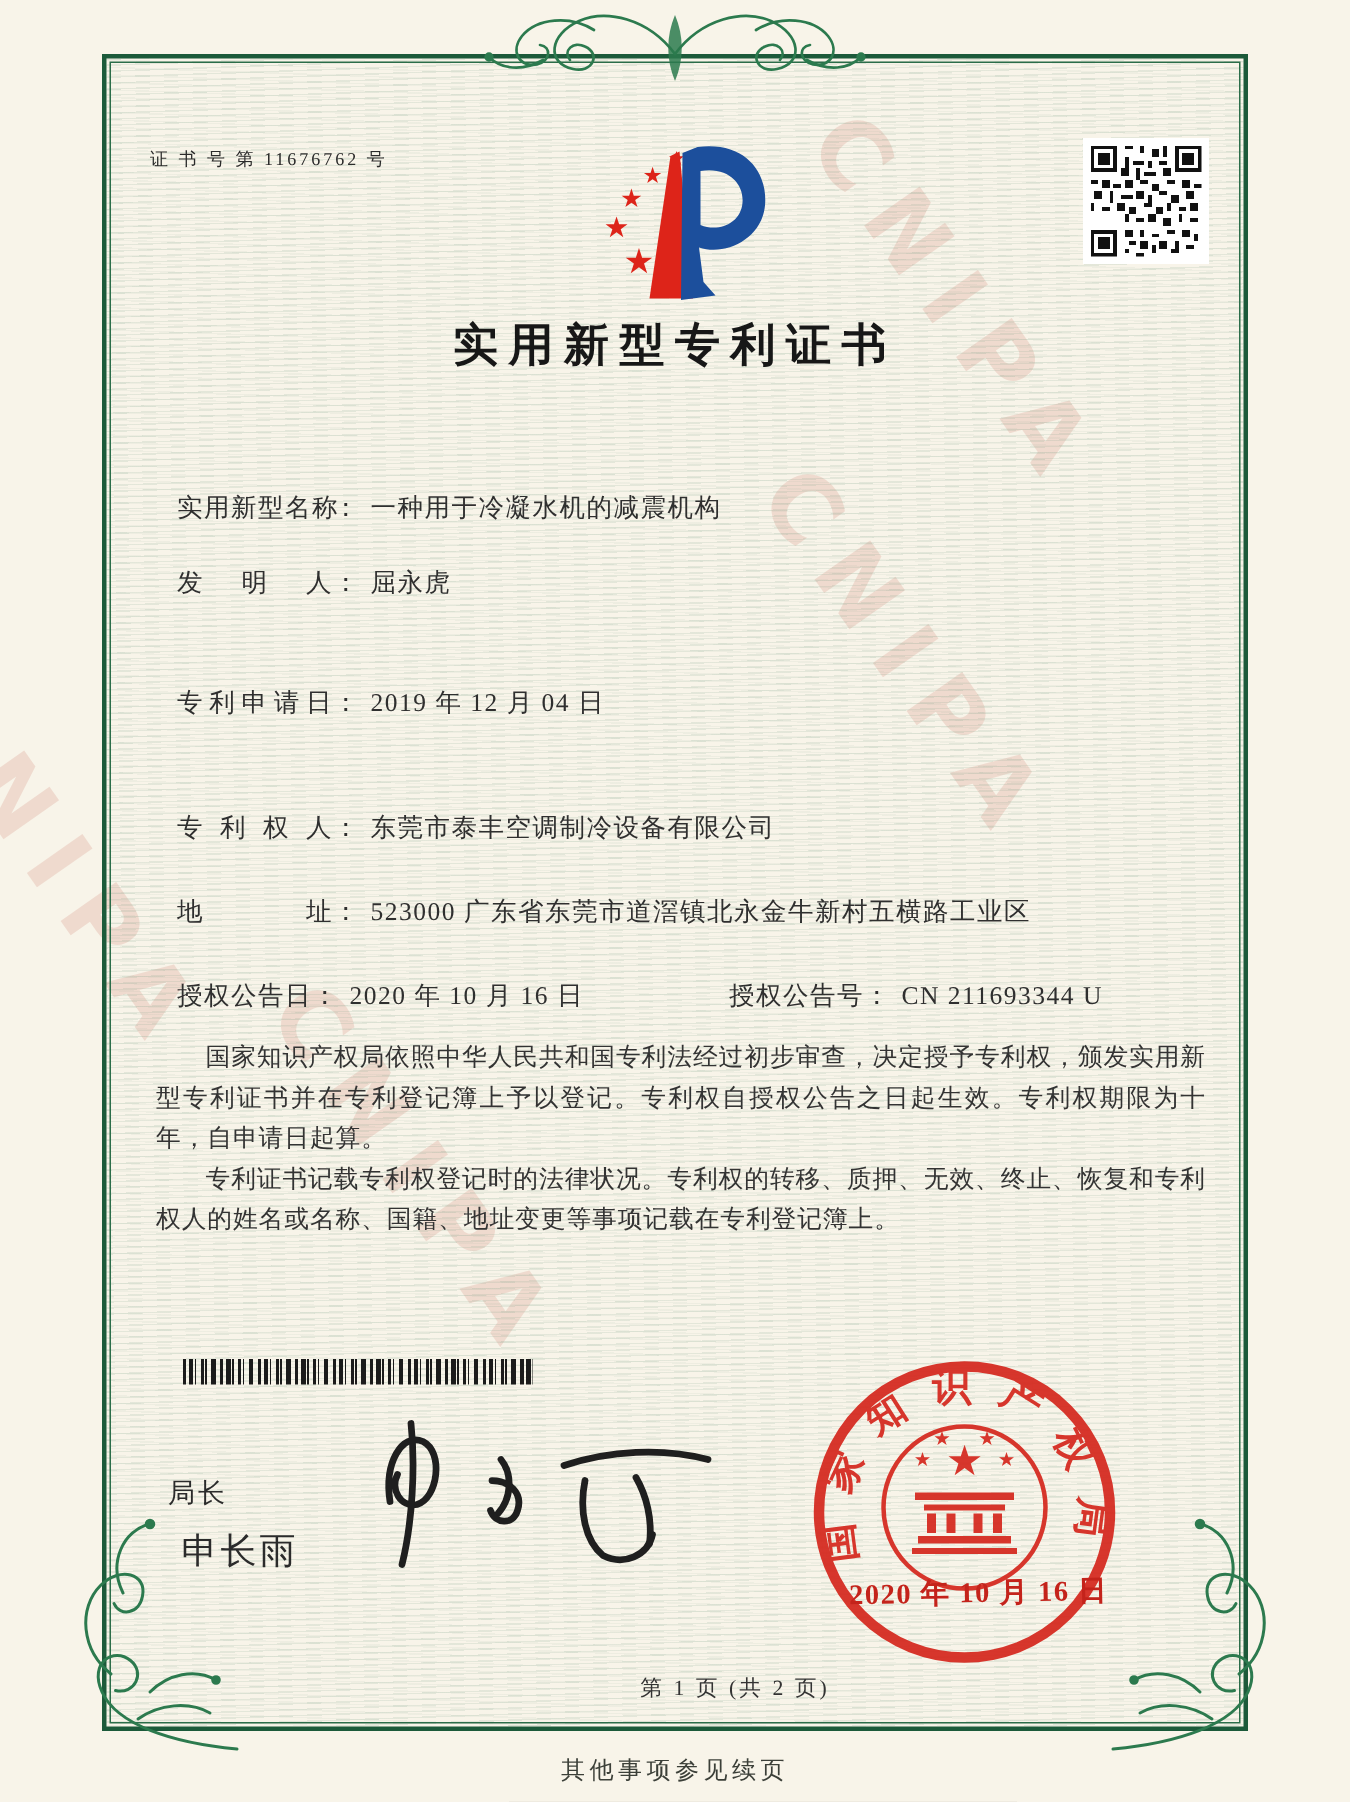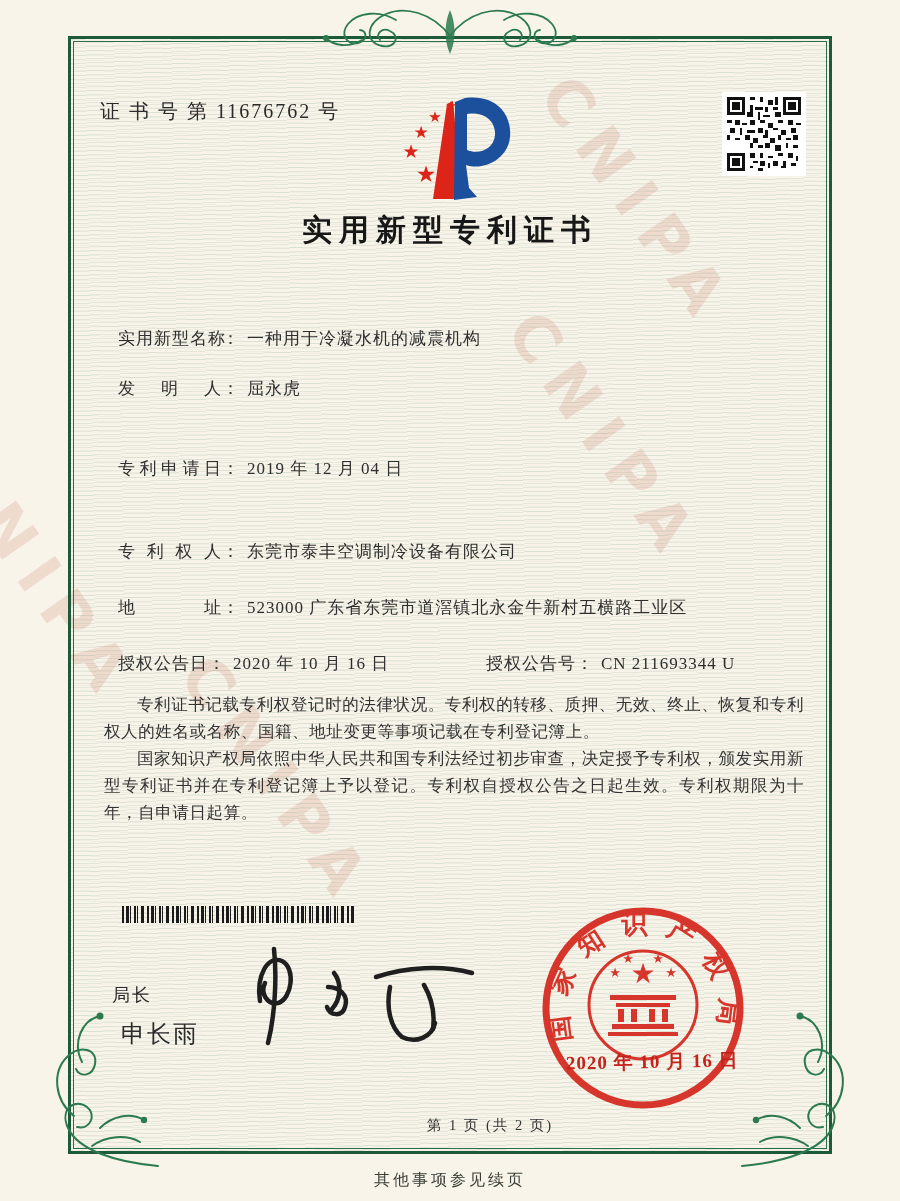--- a/index.html
+++ b/index.html
@@ -20,21 +20,21 @@
   }
   .frame-inner {
     position:absolute; inset:2px; border:1px solid #2b6d49;
   }
   .wm {
     position:absolute; font-family:"DejaVu Sans",sans-serif; font-weight:bold;
     font-size:62px; letter-spacing:16px; color:rgba(219,158,147,0.30);
     transform:rotate(55deg); transform-origin:left top; white-space:nowrap;
     pointer-events:none;
   }
-  .cert-no { position:absolute; left:100px; top:98px; font-size:20px; letter-spacing:2px; color:#2b2b2b; }
+  .cert-no { position:absolute; left:100px; top:98px; font-size:12px; letter-spacing:2px; color:#2b2b2b; }
   .logo { position:absolute; left:383px; top:92px; }
   .qr-wrap { position:absolute; left:722px; top:92px; width:84px; height:84px; background:#fff; padding:5px; }
   .title {
     position:absolute; left:0; top:210px; width:100%; text-align:center;
     font-size:30px; font-weight:bold; letter-spacing:7px; color:#171717;
   }
   .row { position:absolute; left:118px; font-size:17px; letter-spacing:1px; white-space:nowrap; color:#2f2f2f; }
   .flabel { display:inline-block; width:104px; text-align:justify; text-align-last:justify; }
   .fvalue { margin-left:7px;margin-top:48px; }
   .grant2 { position:absolute; left:368px; top:0; }
@@ -238,22 +238,22 @@
     <span class="flabel">地址</span><span>：</span><span class="fvalue">523000 广东省东莞市道滘镇北永金牛新村五横路工业区</span>
   </div>
   <div class="row" style="top:652px; width:700px;">
     <span>授权公告日</span><span>：</span><span class="fvalue">2020 年 10 月 16 日</span>
     <span class="grant2">
       <span>授权公告号</span><span>：</span><span class="fvalue">CN 211693344 U</span>
     </span>
   </div>
 
   <div class="bodytext">
+    <p>国家知识产权局依照中华人民共和国专利法经过初步审查，决定授予专利权，颁发实用新型专利证书并在专利登记簿上予以登记。专利权自授权公告之日起生效。专利权期限为十年，自申请日起算。</p>
     <p>专利证书记载专利权登记时的法律状况。专利权的转移、质押、无效、终止、恢复和专利权人的姓名或名称、国籍、地址变更等事项记载在专利登记簿上。</p>
-    <p>国家知识产权局依照中华人民共和国专利法经过初步审查，决定授予专利权，颁发实用新型专利证书并在专利登记簿上予以登记。专利权自授权公告之日起生效。专利权期限为十年，自申请日起算。</p>
   </div>
 
   <div class="barcode"></div>
 
   <div class="director-label">局长</div>
   <div class="director-name">申长雨</div>
 
   <div class="signature">
     <svg width="250" height="115" viewBox="0 0 250 115">
       <g stroke="#1f1f1f" stroke-width="4.5" fill="none" stroke-linecap="round" stroke-linejoin="round">

